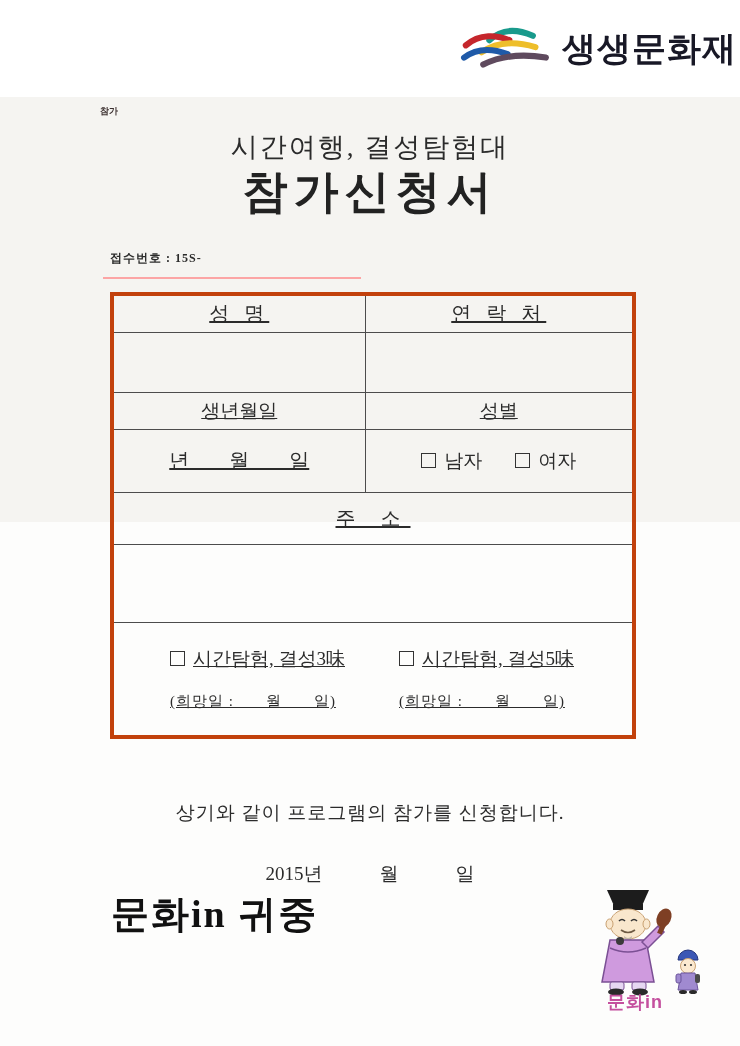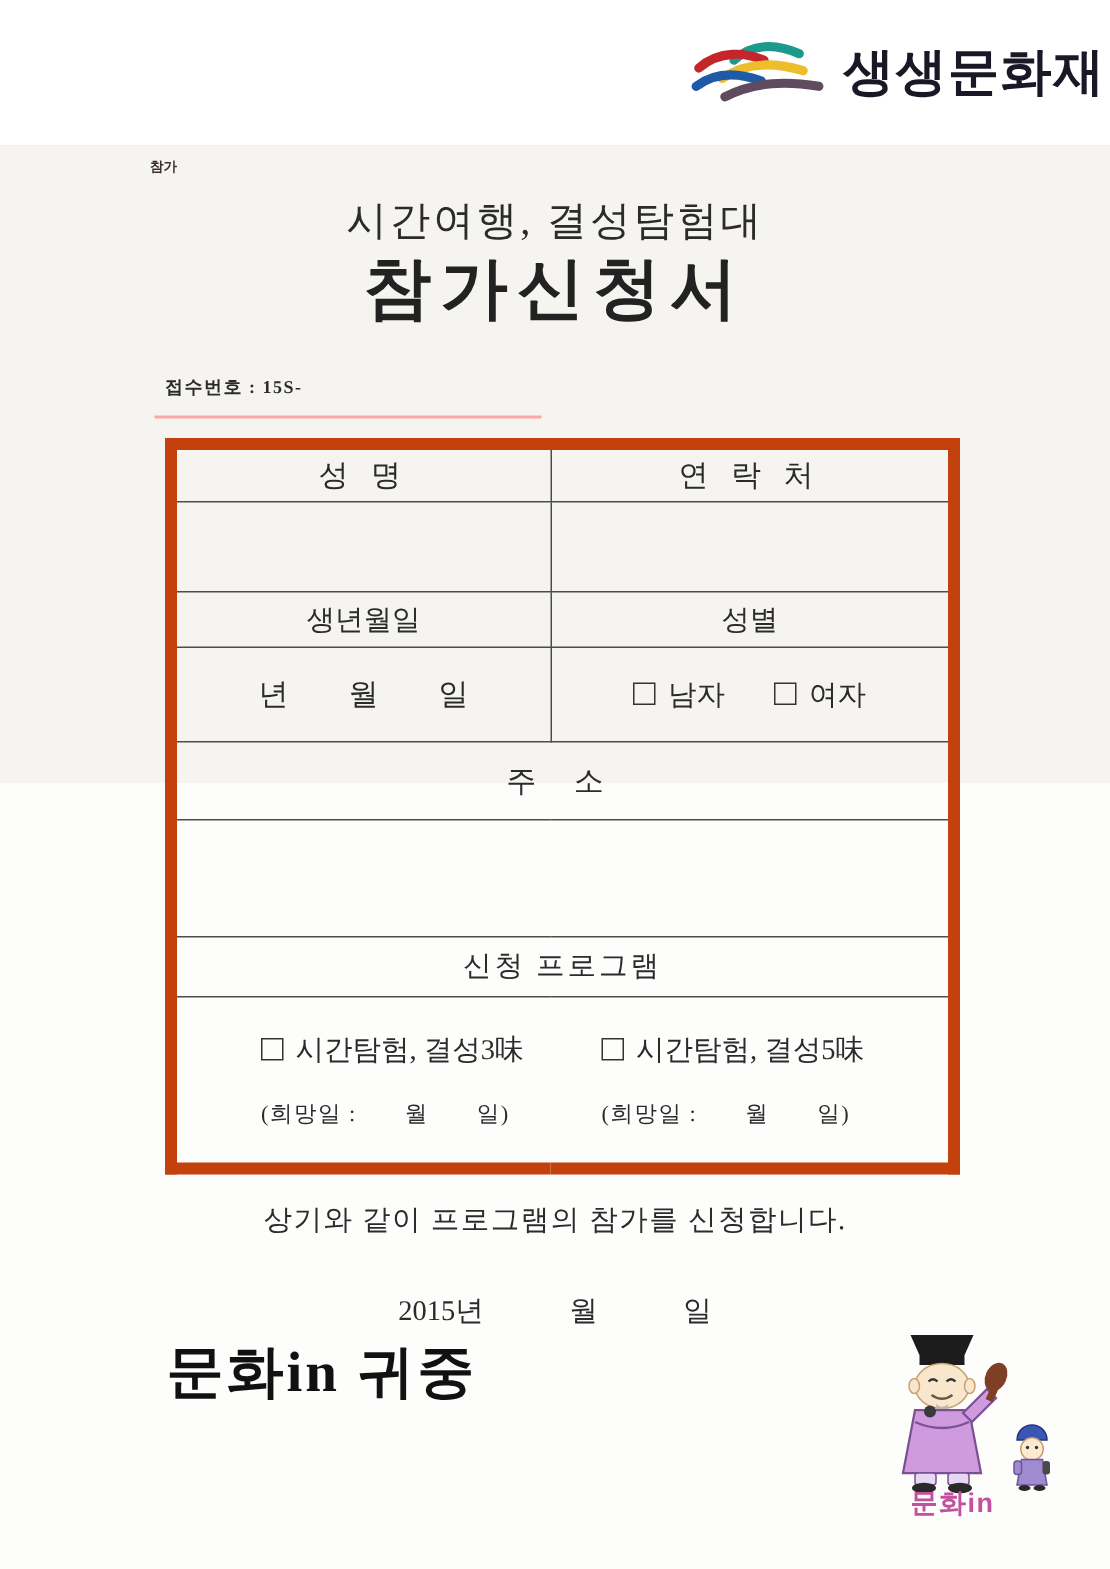--- a/index.html
+++ b/index.html
@@ -1,19 +1,19 @@
 <!DOCTYPE html>
 <html><head>
 <meta charset="utf-8">
 <style>
   html,body{margin:0;padding:0;background:#ffffff;}
   .frame{
     position:relative;width:740px;height:1046px;overflow:hidden;
     font-family:"Liberation Serif","DejaVu Serif",serif;color:#2b2b2b;
-    background:#bef264;
+    background:#fef9c3;
   }
   
   .band-top{position:absolute;left:0;top:0;width:740px;height:97px;background:#ffffff;}
   .band-upper{position:absolute;left:0;top:97px;width:740px;height:425px;background:#f5f4f1;}
   .band-lower{position:absolute;left:0;top:522px;width:740px;height:524px;background:#fdfdfc;}
 
   
   .brand{position:absolute;top:22px;left:458px;display:flex;align-items:center;gap:10px;}
   .brand-text{font-family:"Liberation Sans","DejaVu Sans",sans-serif;font-weight:bold;
     font-size:34px;color:#181826;letter-spacing:1px;line-height:52px;}
@@ -27,21 +27,21 @@
 
   .receipt{position:absolute;left:103px;top:250px;width:258px;height:29px;
     border-bottom:2px solid #fca5a5;font-size:12px;font-weight:bold;letter-spacing:1px;
     padding-left:7px;box-sizing:border-box;}
 
   
   table.form{position:absolute;left:110px;top:292px;width:522px;border-collapse:collapse;
     table-layout:fixed;background:transparent;}
   table.form td{border:1px solid #4c4c4c;text-align:center;vertical-align:middle;
     font-size:20px;color:#2b2b2b;padding:0;}
-  table.form{border:8px solid #c2410c;}
+  table.form{border:4px solid #c2410c;text-decoration:underline;}
   td.hdr{letter-spacing:5px;}
   td.blank{background:transparent;}
   .cb{display:inline-block;width:13px;height:13px;border:1.5px solid #333;
     vertical-align:-1px;margin-right:8px;background:transparent;}
   .gender-cell span.glabel{font-size:19px;margin-top:32px;}
   .gender-group{display:inline-block;}
   .gender-item{display:inline-block;margin:0 14px;}
   .prog-row{display:flex;width:100%;}
   .prog-opt{width:50%;text-align:left;box-sizing:border-box;}
   .prog-opt .optline{font-size:19px;white-space:nowrap;}
@@ -115,23 +115,20 @@
           <span class="gender-item"><span class="cb"></span><span class="glabel">여자</span></span>
         </span>
       </td>
     </tr>
     <tr style="height:52px">
       <td colspan="2" style="letter-spacing:10px">주    소</td>
     </tr>
     <tr style="height:78px">
       <td colspan="2" class="blank"></td>
     </tr>
-    <tr style="height:40px">
-      <td colspan="2" style="font-size:19px;letter-spacing:2px">신청 프로그램</td>
-    </tr>
     <tr style="height:115px">
       <td colspan="2">
         <div class="prog-row">
           <div class="prog-opt opt1">
             <div class="optline"><span class="cb"></span><span>시간탐험, 결성3味</span></div>
             <div class="hintline">(희망일 :　　월　　일)</div>
           </div>
           <div class="prog-opt opt2">
             <div class="optline"><span class="cb"></span><span>시간탐험, 결성5味</span></div>
             <div class="hintline">(희망일 :　　월　　일)</div>

